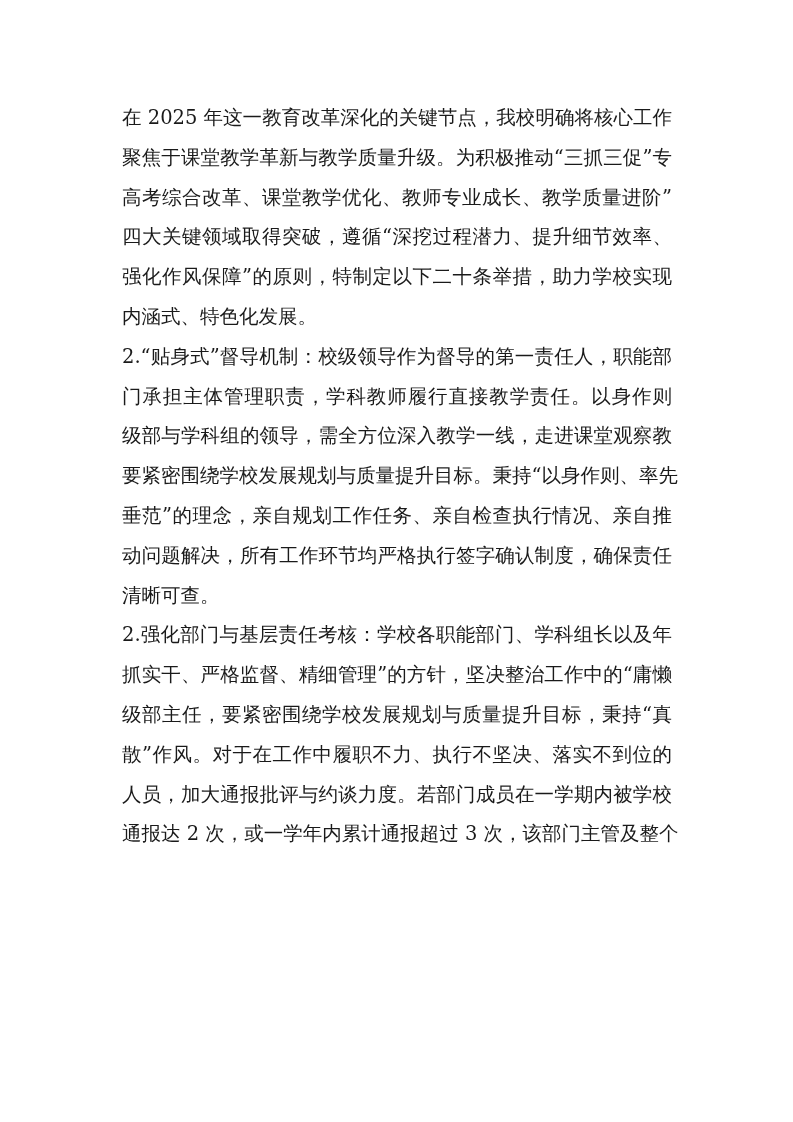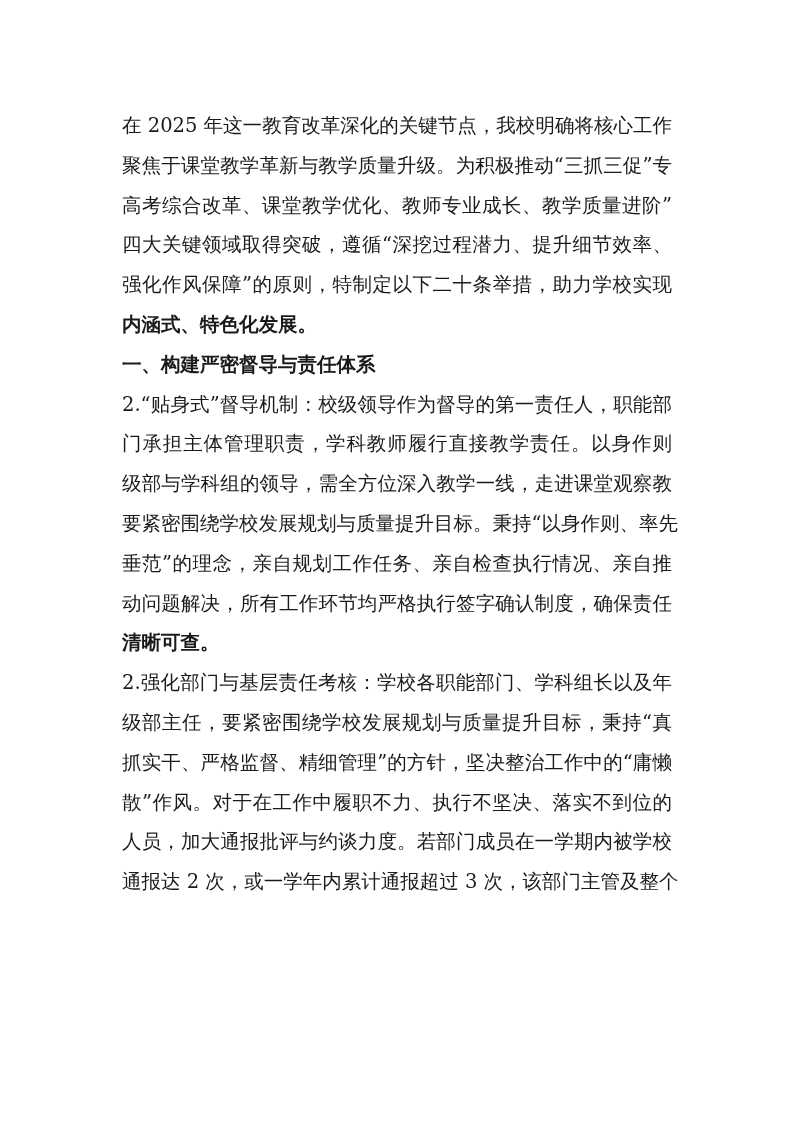--- a/index.html
+++ b/index.html
@@ -11,65 +11,63 @@
     width: 793px;
     height: 1122px;
     position: relative;
     overflow: hidden;
     font-family: "DejaVu Serif", "Liberation Serif", serif;
     color: #1a1a1a;
   }
   .page {
     position: absolute;
     left: 122px;
-    top: 112px;
+    top: 104px;
     width: 550px;
   }
   .line {
     height: 39.8px;
     line-height: 28px;
     font-size: 19.5px;
     white-space: nowrap;
     text-align: justify;
     text-align-last: justify;
     letter-spacing: 0;
   }
   .line.last {
     text-align-last: left;
-    font-weight: bold;
   }
 </style>
 </head>
 <body>
 
 <div class="page">
 
   <div>
     <div class="line">在 2025 年这一教育改革深化的关键节点，我校明确将核心工作</div>
     <div class="line">聚焦于课堂教学革新与教学质量升级。为积极推动“三抓三促”专</div>
     <div class="line">高考综合改革、课堂教学优化、教师专业成长、教学质量进阶”</div>
     <div class="line">四大关键领域取得突破，遵循“深挖过程潜力、提升细节效率、</div>
     <div class="line">强化作风保障”的原则，特制定以下二十条举措，助力学校实现</div>
     <div class="line last">内涵式、特色化发展。</div>
   </div>
 
-  <div class="line last">一、构建严密督导与责任体系</div>
 
   <div>
     <div class="line">2.“贴身式”督导机制：校级领导作为督导的第一责任人，职能部</div>
     <div class="line">门承担主体管理职责，学科教师履行直接教学责任。以身作则</div>
     <div class="line">级部与学科组的领导，需全方位深入教学一线，走进课堂观察教</div>
     <div class="line">要紧密围绕学校发展规划与质量提升目标。秉持“以身作则、率先</div>
     <div class="line">垂范”的理念，亲自规划工作任务、亲自检查执行情况、亲自推</div>
     <div class="line">动问题解决，所有工作环节均严格执行签字确认制度，确保责任</div>
     <div class="line last">清晰可查。</div>
   </div>
 
   <div>
     <div class="line">2.强化部门与基层责任考核：学校各职能部门、学科组长以及年</div>
+    <div class="line">抓实干、严格监督、精细管理”的方针，坚决整治工作中的“庸懒</div>
     <div class="line">级部主任，要紧密围绕学校发展规划与质量提升目标，秉持“真</div>
-    <div class="line">抓实干、严格监督、精细管理”的方针，坚决整治工作中的“庸懒</div>
     <div class="line">散”作风。对于在工作中履职不力、执行不坚决、落实不到位的</div>
     <div class="line">人员，加大通报批评与约谈力度。若部门成员在一学期内被学校</div>
     <div class="line">通报达 2 次，或一学年内累计通报超过 3 次，该部门主管及整个</div>
   </div>
 
 </div>
 
 </body></html>

